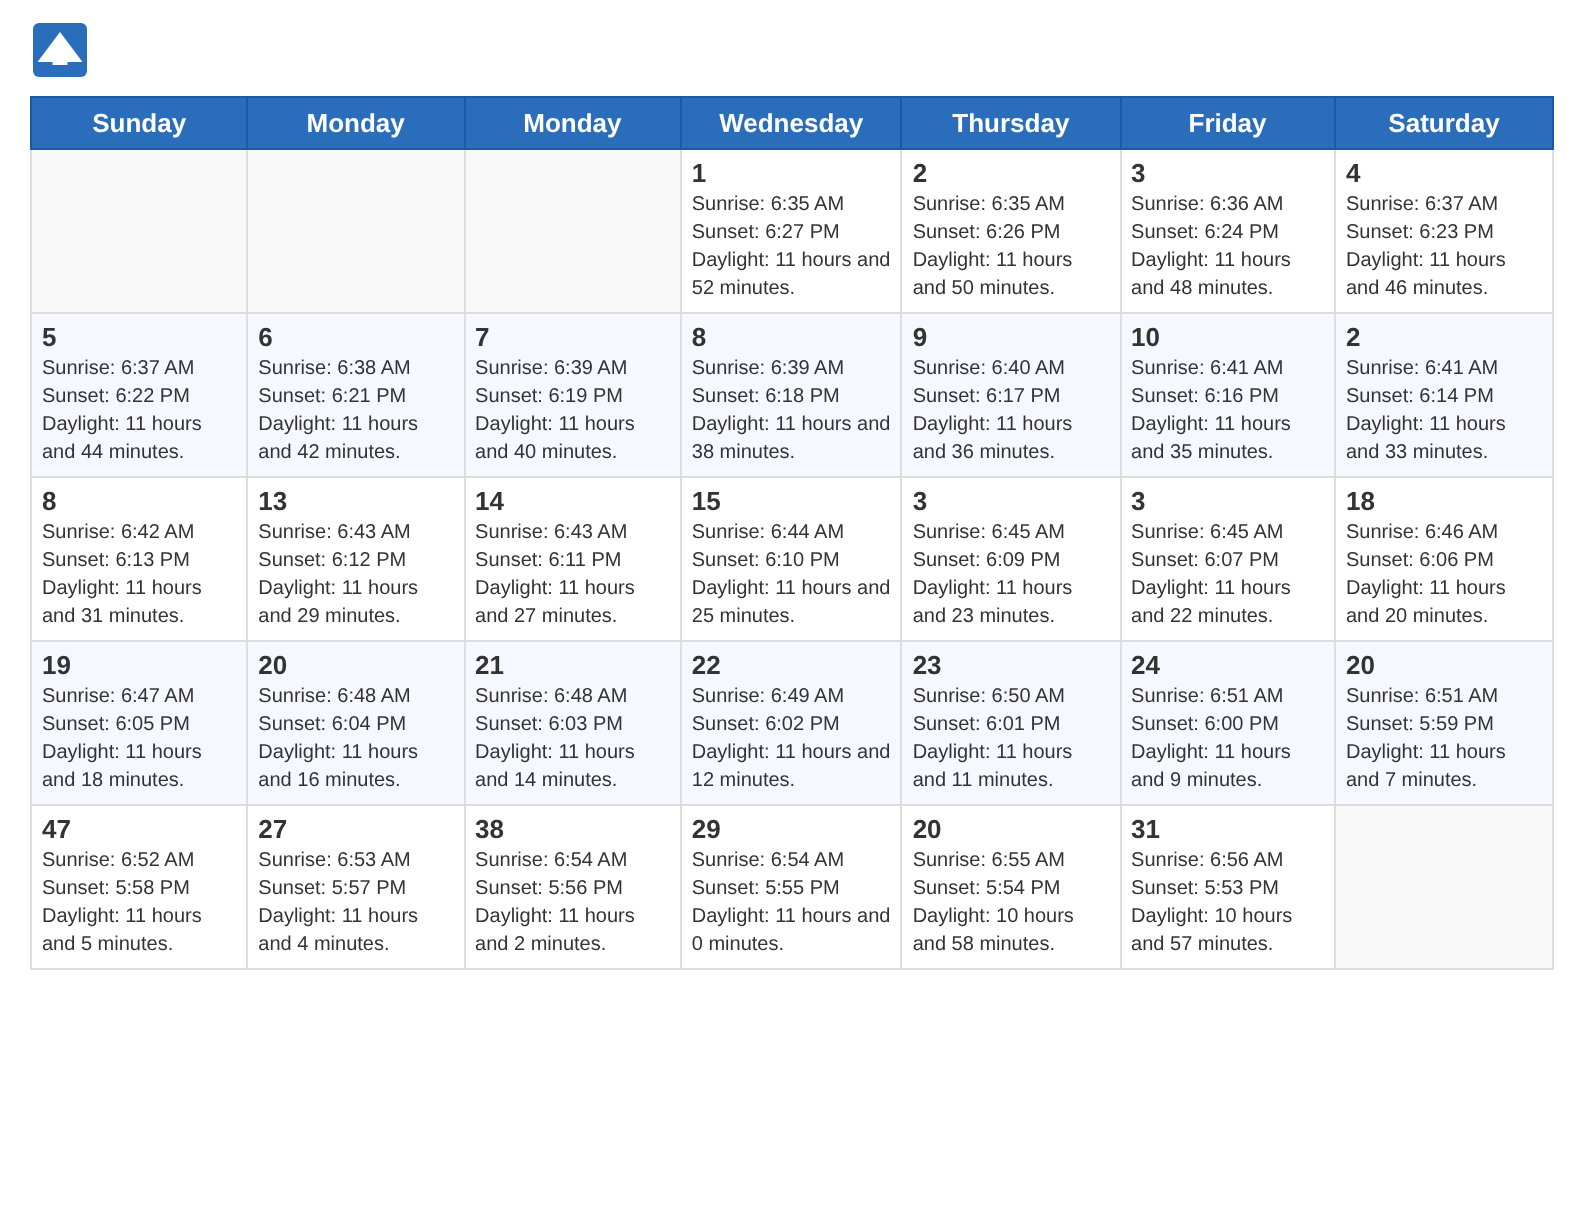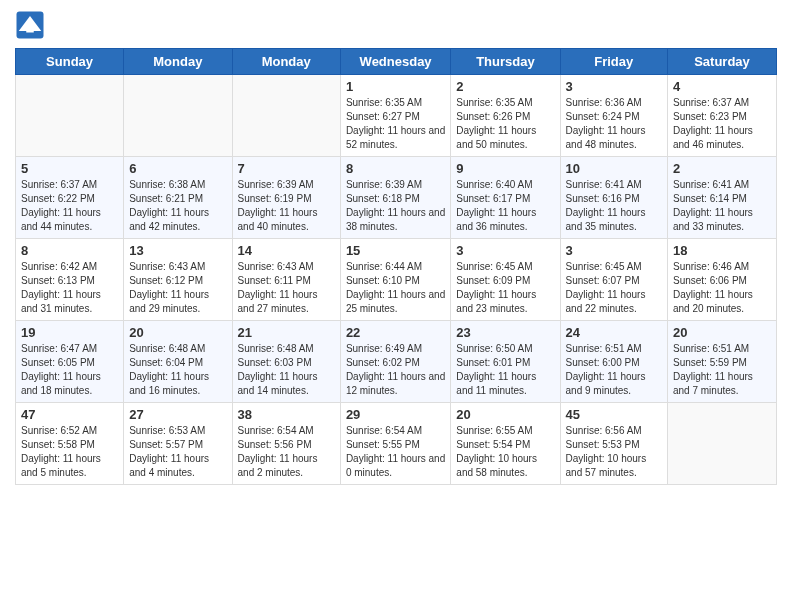--- a/index.html
+++ b/index.html
@@ -263,20 +263,20 @@
           </td>
           <td>
             <span class="day-num">29</span>
             <div class="day-info">Sunrise: 6:54 AM<br>Sunset: 5:55 PM<br>Daylight: 11 hours and 0 minutes.</div>
           </td>
           <td>
             <span class="day-num">20</span>
             <div class="day-info">Sunrise: 6:55 AM<br>Sunset: 5:54 PM<br>Daylight: 10 hours and 58 minutes.</div>
           </td>
           <td>
-            <span class="day-num">45</span>
+            <span class="day-num">31</span>
             <div class="day-info">Sunrise: 6:56 AM<br>Sunset: 5:53 PM<br>Daylight: 10 hours and 57 minutes.</div>
           </td>
           <td class="empty-cell"></td>
         </tr>
       </tbody>
   </table>
 </div>
 
 </body></html>

